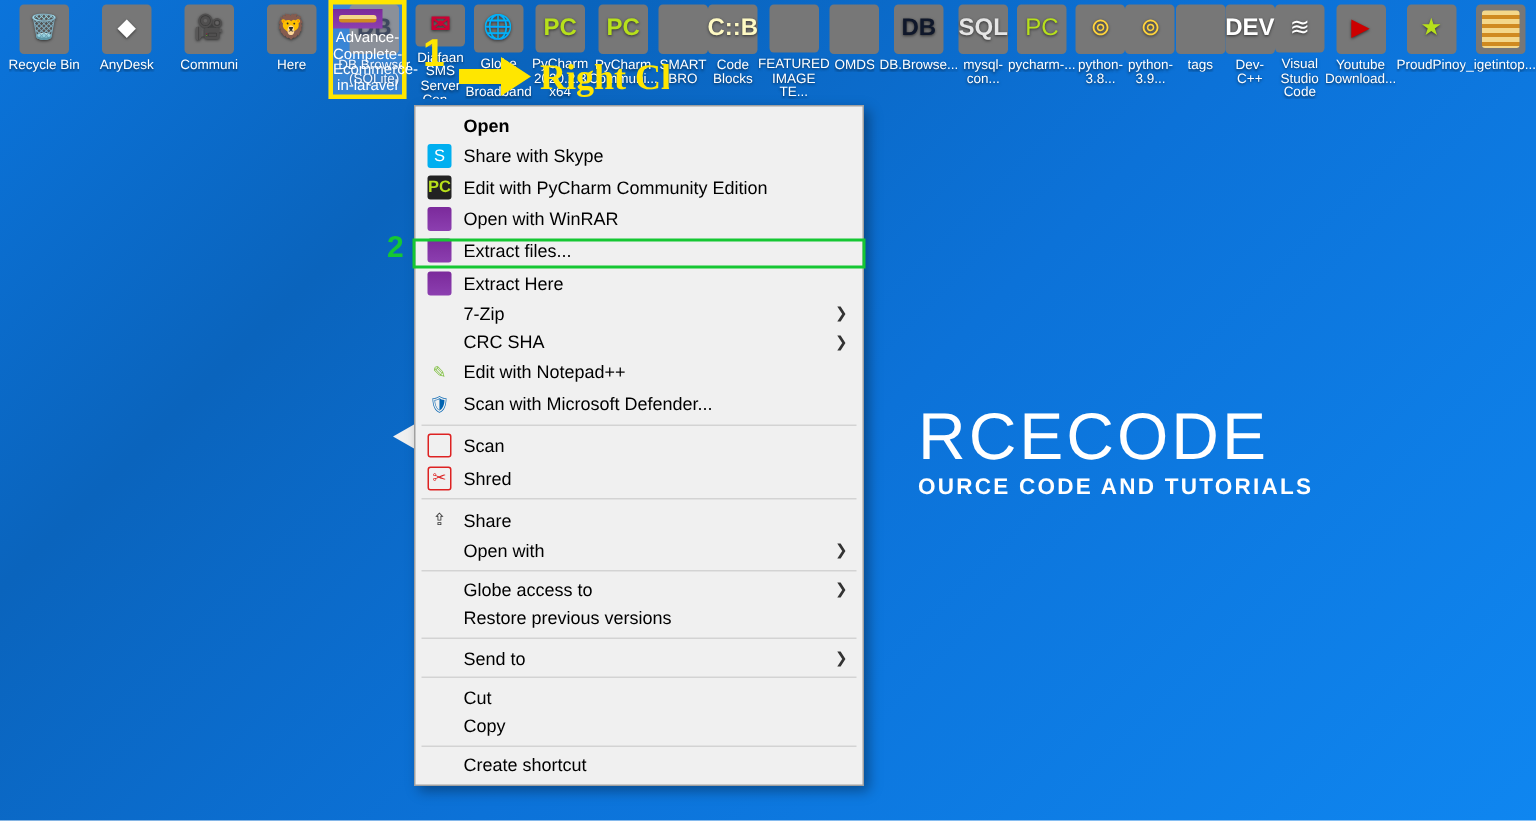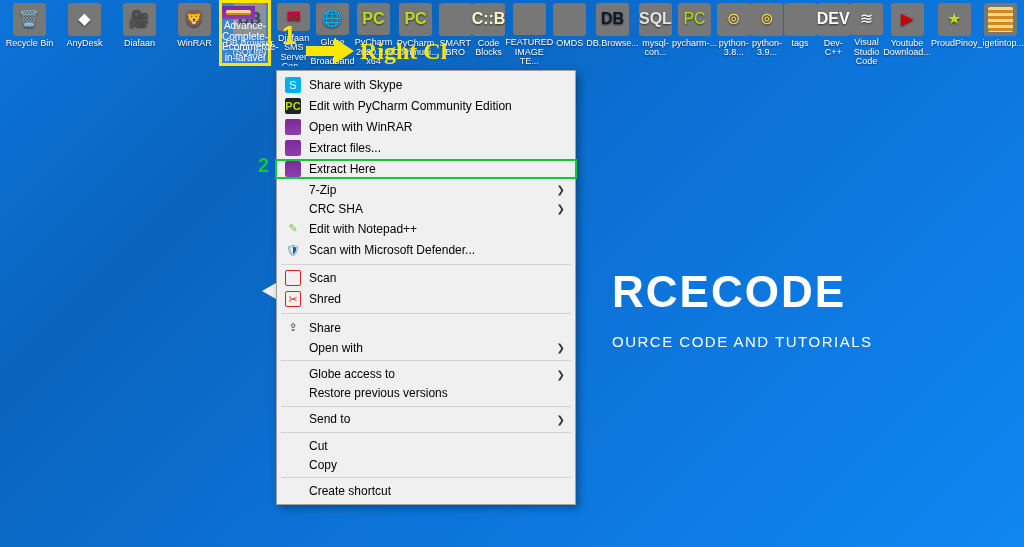--- a/index.html
+++ b/index.html
@@ -3,22 +3,22 @@
   <meta charset="utf-8">
   <style>
     * { margin:0; padding:0; box-sizing:border-box; }
     body {
       width:1024px; height:547px;
       font-family:"Segoe UI",Tahoma,sans-serif;
       background:linear-gradient(135deg,#0b74db 0%,#0a64bd 25%,#0c72d8 55%,#0f86f0 100%);
       position:relative; overflow:hidden; color:#fff;
     }
     .wallpaper-brand{position:absolute;left:612px;top:270px;}
-    .wallpaper-brand .big{font-size:44px;font-weight:700;letter-spacing:2px;line-height:1;}
-    .wallpaper-brand .sub{font-size:15px;letter-spacing:1.5px;margin-top:19px;font-weight:400;}
+    .wallpaper-brand .big{font-size:44px;font-weight:400;letter-spacing:2px;line-height:1;}
+    .wallpaper-brand .sub{font-size:15px;letter-spacing:1.5px;margin-top:2px;font-weight:700;}
 
     .desktop-grid{
       position:absolute;left:2px;top:0;
       display:grid;
       grid-template-columns:repeat(5,55px);
       grid-auto-rows:66px;
       grid-auto-flow:column;
       column-gap:0px;
     }
     .icon{
@@ -114,25 +114,25 @@
   <div class="icon">
       <div class="glyph g-bin">🗑️</div>
       <div class="lab">Recycle Bin</div>
     </div>
   <div class="icon">
       <div class="glyph g-red">◆</div>
       <div class="lab">AnyDesk</div>
     </div>
   <div class="icon">
       <div class="glyph g-bandi">🎥</div>
-      <div class="lab">Diafaan</div>
+      <div class="lab">Communi</div>
     </div>
   <div class="icon">
       <div class="glyph g-brave">🦁</div>
-      <div class="lab">WinRAR</div>
+      <div class="lab">Here</div>
     </div>
   <div class="icon">
       <div class="glyph g-db">DB</div>
       <div class="lab">DB Browser (SQLite)</div>
     </div>
   <div class="icon">
       <div class="glyph g-dia">✉</div>
       <div class="lab">Diafaan SMS Server Con...</div>
     </div>
   <div class="icon">
@@ -227,20 +227,24 @@
     <polygon points="28,2 48,15 28,28" fill="#ffe600"></polygon>
     <text x="54" y="23" font-size="24" font-weight="700" fill="#ffe600" font-family="Segoe UI">Right Click</text>
   </svg>
 </div>
 
 <div class="callout2">2</div>
 
 <div class="tri"></div>
 
 <div class="ctx">
+  <div class="mi bold">
+      <span class="spacer"></span>
+      <span>Open</span>
+    </div>
   <div class="mi">
       <span class="ic ic-skype">S</span>
       <span>Share with Skype</span>
     </div>
   <div class="mi">
       <span class="ic ic-pc">PC</span>
       <span>Edit with PyCharm Community Edition</span>
     </div>
   <div class="mi">
       <span class="ic ic-rar"></span>

